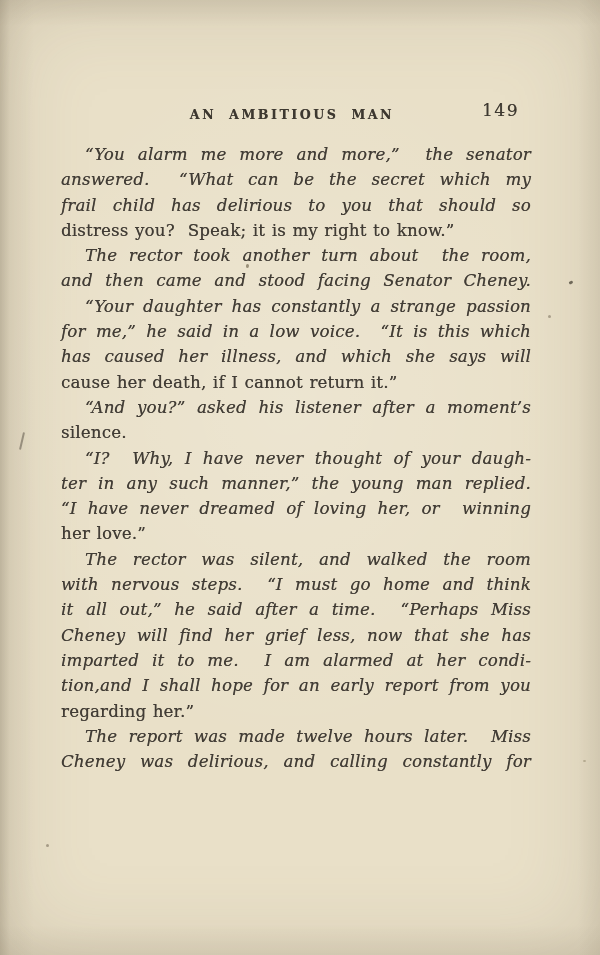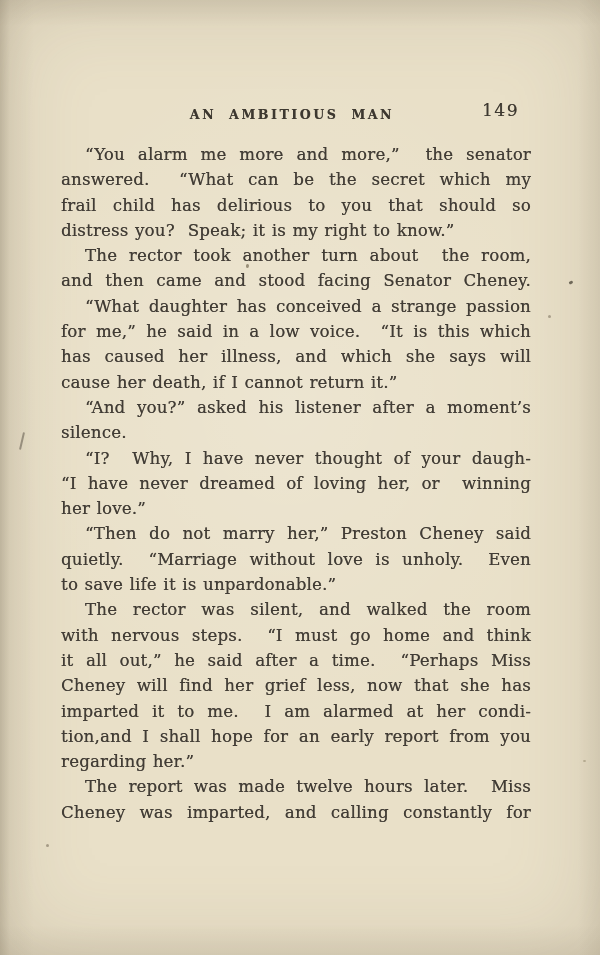--- a/index.html
+++ b/index.html
@@ -40,21 +40,21 @@
     text-shadow: 0.2px 0 0 rgba(61,56,48,0.6);
   }
   .text-block {
     position: absolute; left: 61px; top: 142px; width: 470px;
     font-size: 16.5px; line-height: 25.3px;
     letter-spacing: 0.25px; word-spacing: 1px;
     color: #413c35;
     text-shadow: 0.25px 0 0 rgba(62,57,50,0.72);
   }
   .line { white-space: pre-wrap; }
-  .line.j { text-align: justify; text-align-last: justify; }
+  .line.j { text-align: justify; text-align-last: justify; font-style: italic; }
   .line.indent { text-indent: 24px; }
   .pencil-mark {
     position: absolute; left: 21px; top: 432px;
     width: 2px; height: 18px;
     background: #8b8372;
     border-radius: 2px;
     transform: rotate(13deg);
     opacity: 0.85;
   }
   .speck { position: absolute; border-radius: 50%; }
@@ -78,51 +78,47 @@
         <div class="line indent j">“You alarm me more and more,”  the senator</div>
         <div class="line j">answered.  “What can be the secret which my</div>
         <div class="line j">frail child has delirious to you that should so</div>
         <div class="line">distress you?  Speak; it is my right to know.”</div>
       </div>
       <div>
         <div class="line indent j">The rector took another turn about  the room,</div>
         <div class="line j">and then came and stood facing Senator Cheney.</div>
       </div>
       <div>
-        <div class="line indent j">“What daughter has conceived a strange passion</div>
+        <div class="line indent j">“Your daughter has constantly a strange passion</div>
         <div class="line j">for me,” he said in a low voice.  “It is this which</div>
         <div class="line j">has caused her illness, and which she says will</div>
         <div class="line">cause her death, if I cannot return it.”</div>
       </div>
       <div>
         <div class="line indent j">“And you?” asked his listener after a moment’s</div>
         <div class="line">silence.</div>
       </div>
       <div>
         <div class="line indent j">“I?  Why, I have never thought of your daugh-</div>
+        <div class="line j">ter in any such manner,” the young man replied.</div>
         <div class="line j">“I have never dreamed of loving her, or  winning</div>
         <div class="line">her love.”</div>
-      </div>
-      <div>
-        <div class="line indent j">“Then do not marry her,” Preston Cheney said</div>
-        <div class="line j">quietly.  “Marriage without love is unholy.  Even</div>
-        <div class="line">to save life it is unpardonable.”</div>
       </div>
       <div>
         <div class="line indent j">The rector was silent, and walked the room</div>
         <div class="line j">with nervous steps.  “I must go home and think</div>
         <div class="line j">it all out,” he said after a time.  “Perhaps Miss</div>
         <div class="line j">Cheney will find her grief less, now that she has</div>
         <div class="line j">imparted it to me.  I am alarmed at her condi-</div>
         <div class="line j">tion,and I shall hope for an early report from you</div>
         <div class="line">regarding her.”</div>
       </div>
       <div>
         <div class="line indent j">The report was made twelve hours later.  Miss</div>
-        <div class="line j">Cheney was imparted, and calling constantly for</div>
+        <div class="line j">Cheney was delirious, and calling constantly for</div>
       </div>
     </div>
 
   <div class="pencil-mark"></div>
   <div class="speck speck-1"></div>
   <div class="speck speck-2"></div>
   <div class="speck speck-3"></div>
   <div class="speck speck-4"></div>
   <div class="speck speck-5"></div>
 </div>

